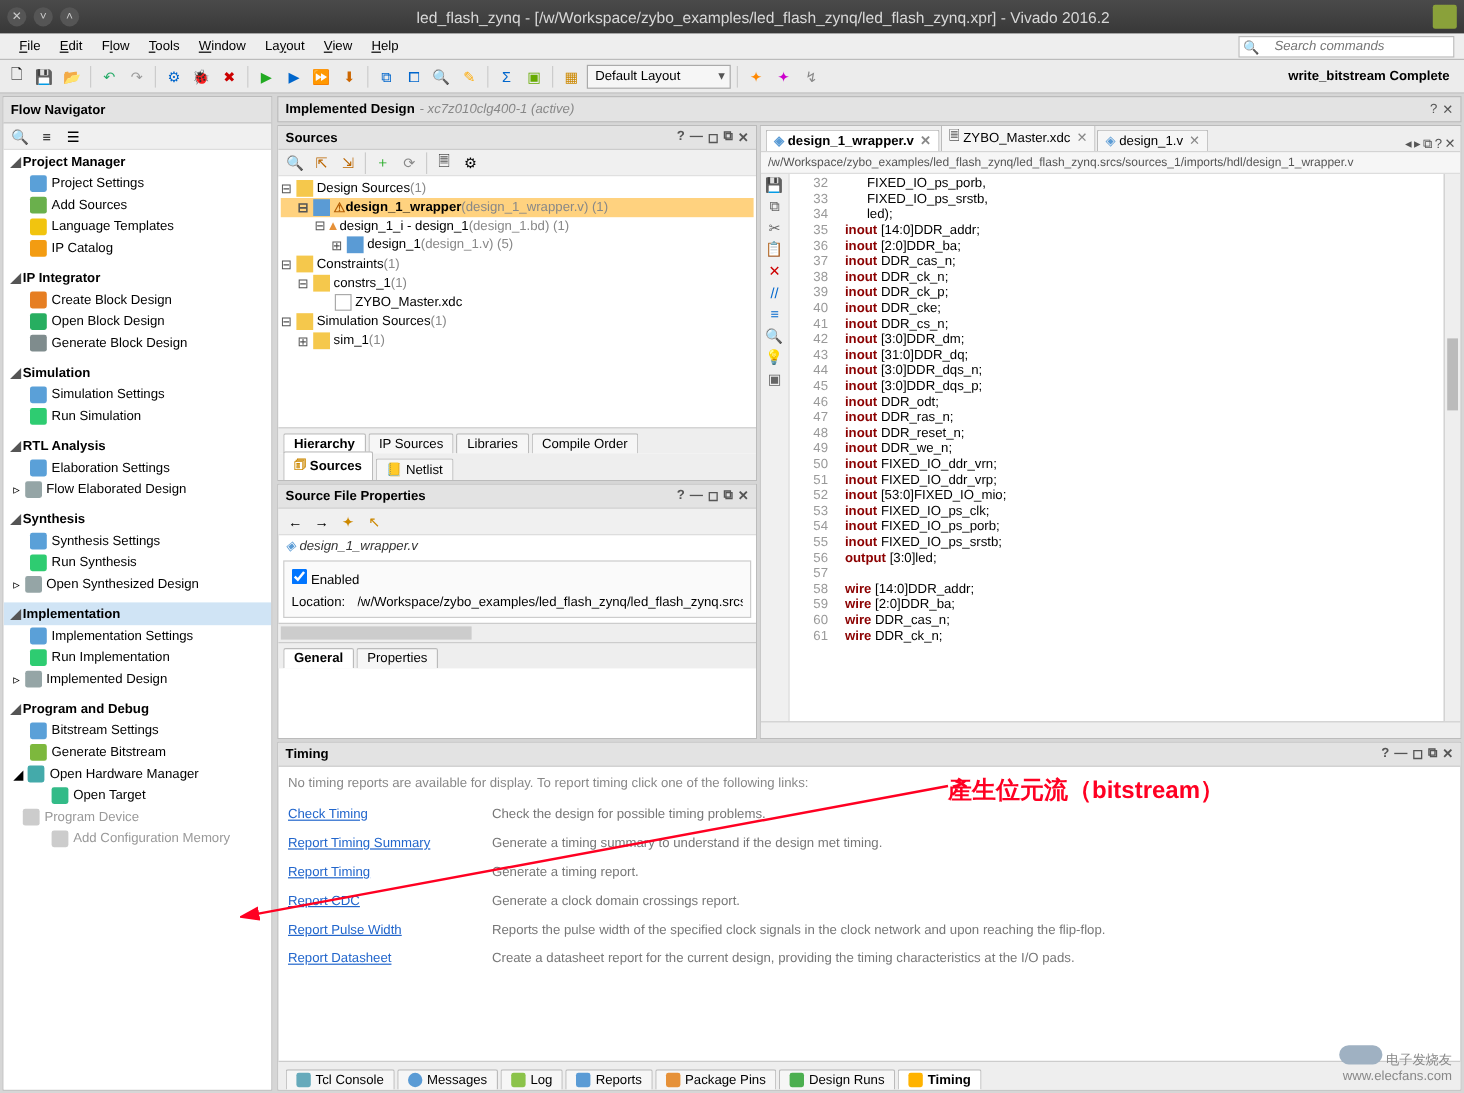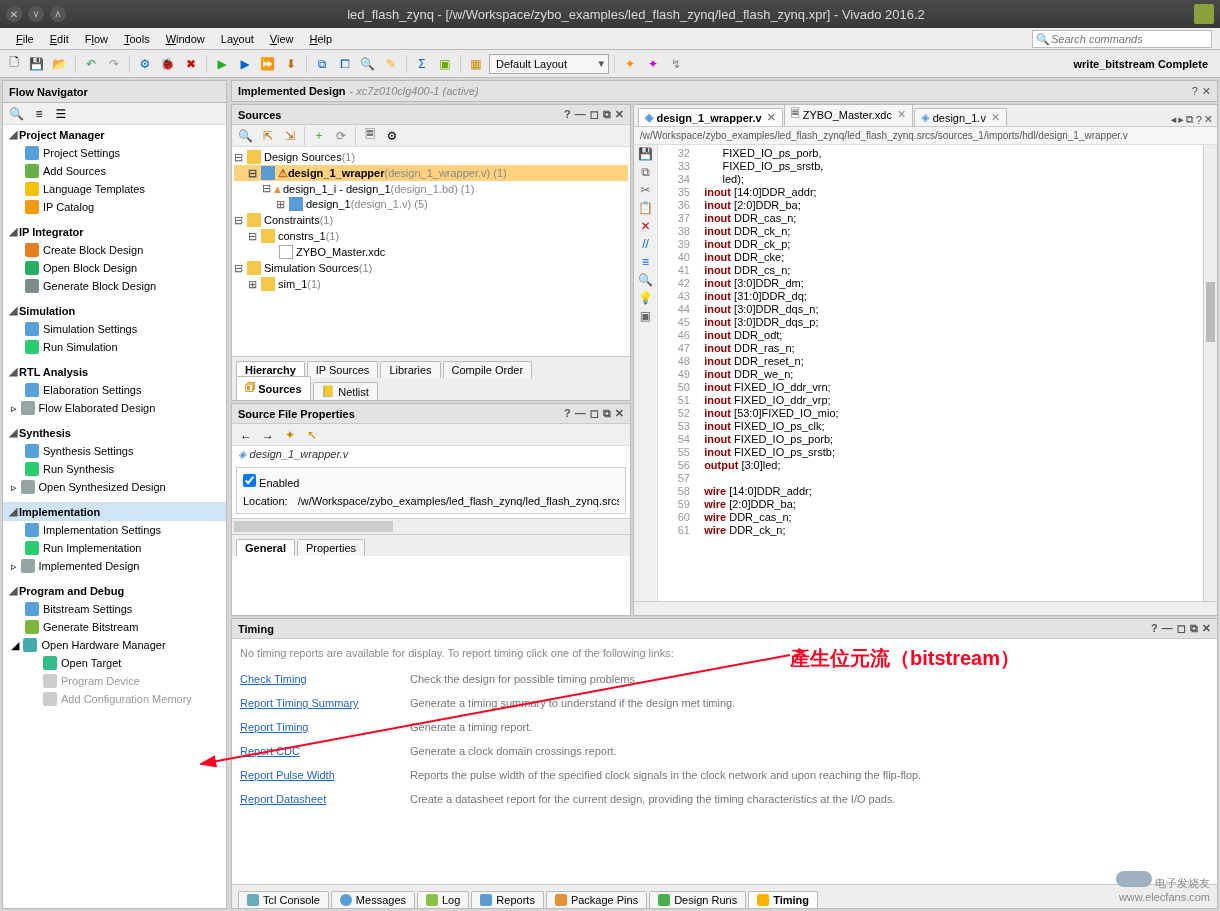--- a/index.html
+++ b/index.html
@@ -6,21 +6,21 @@
 html, body { width: 1220px; height: 911px; overflow: hidden; background: #d6d6d6; }
 .titlebar { height: 28px; background: linear-gradient(#4a4a4a, #383838); color: #ddd; display: flex; align-items: center; padding: 0 6px; }
 .titlebar .wincontrols { display: flex; gap: 6px; margin-right: 12px; }
 .titlebar .wincontrols span { width: 16px; height: 16px; border-radius: 8px; background: #555; display: inline-flex; align-items: center; justify-content: center; color: #ccc; font-size: 10px; }
 .titlebar .title { flex: 1; text-align: center; font-size: 13px; color: #d8d8d8; }
 .titlebar .logo { width: 20px; height: 20px; background: #8aa13a; border-radius: 2px; }
 .menubar { height: 22px; background: #eeeeee; display: flex; align-items: center; padding: 0 8px; gap: 0; border-bottom: 1px solid #bbb; }
 .menubar .menu { padding: 2px 8px; cursor: default; }
 .menubar .menu u { text-decoration: underline; }
 .menubar .search { margin-left: auto; width: 180px; }
-.menubar .search input { width: 100%; height: 18px; border: 1px solid #bbb; padding: 0 4px 0 18px; font-style: italic; color: #888; background: #fff; }
+.menubar .search input { width: 100%; height: 18px; border: 1px solid #bbb; padding: 0 4px 0 29px; font-style: italic; color: #888; background: #fff; }
 .menubar .search-wrap { position: relative; display: inline-block; }
 .menubar .search-wrap .sicon { position: absolute; left: 4px; top: 3px; color: #888; }
 .toolbar { height: 28px; background: #ececec; border-bottom: 1px solid #bbb; display: flex; align-items: center; padding: 0 4px; gap: 3px; }
 .tbtn { width: 20px; height: 20px; display: inline-flex; align-items: center; justify-content: center; border: 1px solid transparent; border-radius: 2px; font-size: 12px; cursor: default; }
 .tsep { width: 1px; height: 18px; background: #ccc; margin: 0 2px; }
 .layout-combo { height: 20px; border: 1px solid #aaa; background: #f6f6f6; padding: 0 18px 0 6px; display: inline-flex; align-items: center; position: relative; min-width: 120px; }
 .layout-combo::after { content: "▾"; position: absolute; right: 4px; color: #555; }
 .status-right { margin-left: auto; font-weight: bold; padding-right: 8px; }
 .mainbody { display: flex; height: calc(100% - 78px); }
 .flow-nav { width: 225px; background: #f4f4f4; border: 1px solid #bbb; margin: 2px; display: flex; flex-direction: column; }
@@ -282,21 +282,21 @@
         </div>
       <div class="flow-item">
           <span class="tw" style="margin-left:-14px">◢</span>
           <span class="ic" style="background:#4aa"></span>
           <span>Open Hardware Manager</span>
         </div>
       <div class="flow-item" style="padding-left:40px">
           <span class="ic" style="background:#3b8"></span>
           <span>Open Target</span>
         </div>
-      <div class="flow-item grey" style="padding-left:40px">
+      <div class="flow-item grey" style="padding-left:16px">
           <span class="ic" style="background:#ccc"></span>
           <span>Program Device</span>
         </div>
       <div class="flow-item grey" style="padding-left:40px">
           <span class="ic" style="background:#ccc"></span>
           <span>Add Configuration Memory</span>
         </div>
     </div>
   </div>
 

